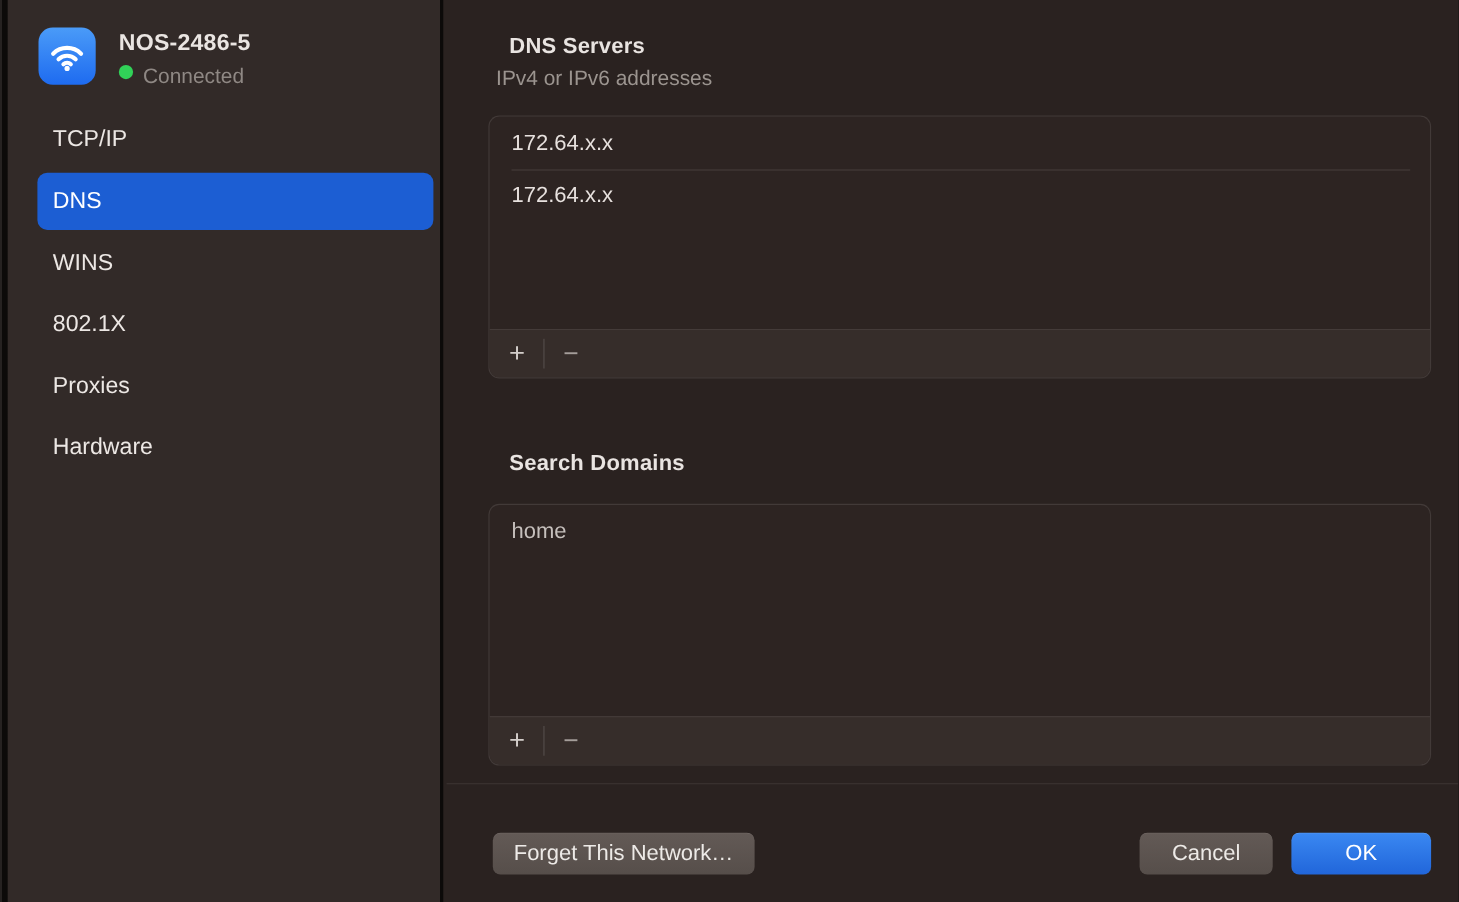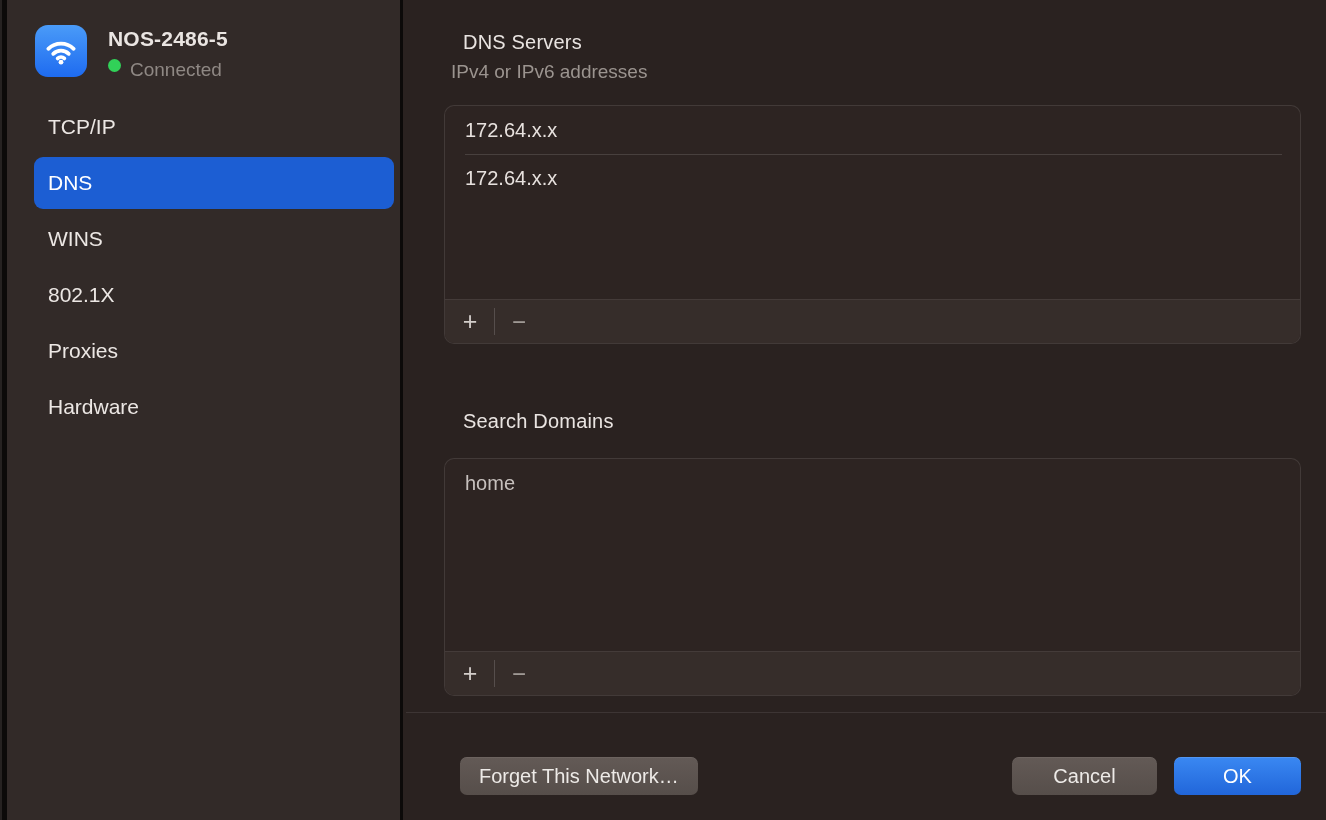--- a/index.html
+++ b/index.html
@@ -36,21 +36,21 @@
   .menu { position:absolute; left:34px; top:101px; width:360px; }
   .menu-item {
     height:52px; margin-bottom:4px; display:flex; align-items:center;
     padding-left:14px; border-radius:9px;
     font-size:21px; color:#ece7e4; cursor:default;
   }
   .menu-item.selected { background:#1c5ed3; color:#ffffff; }
 
   
   .main { position:absolute; left:406px; top:0; width:920px; height:820px; }
-  .section-title { position:absolute; left:57px; font-size:20px; font-weight:400; color:#e9e4e1; letter-spacing:.2px;text-align:right; }
+  .section-title { position:absolute; left:57px; font-size:20px; font-weight:700; color:#e9e4e1; letter-spacing:.2px;text-align:right; }
   .section-subtitle { position:absolute; left:45px; font-size:19px; color:#9b948f; }
   .title-dns { top:31px; }
   .subtitle-dns { top:61px; }
   .title-search { top:410px; }
 
   .listbox {
     position:absolute; left:38px; width:857px;
     background:#2d2422; border:1px solid rgba(255,255,255,0.10);
     border-radius:10px; overflow:hidden;
   }
@@ -83,23 +83,23 @@
 
   .bottom-divider { position:absolute; left:0; right:0; top:712px; border-top:1px solid rgba(255,255,255,0.09); }
 
   .btn {
     height:38px; border:none; border-radius:7px; cursor:default;
     font-family:inherit; font-size:20px; color:#edeae7;
     display:flex; align-items:center; justify-content:center;
     background:linear-gradient(180deg,#635a56,#564e4a);
     box-shadow:inset 0 0.5px 0 rgba(255,255,255,0.12);
   }
-  .btn-forget { position:absolute; left:54px; top:757px; padding:0 19px;justify-content:flex-end; }
+  .btn-forget { position:absolute; left:42px; top:757px; padding:0 19px;justify-content:flex-end; }
   .footer-actions { position:absolute; right:25px; top:757px; display:flex; gap:17px; }
-  .btn-cancel { width:145px; }
+  .btn-cancel { width:121px; }
   .btn-ok {
     width:127px; color:#ffffff;
     background:linear-gradient(180deg,#3a88f2,#2166da);
     box-shadow:inset 0 0.5px 0 rgba(255,255,255,0.25);
   }
 </style>
 </head>
 <body>
 
 <div class="window">

